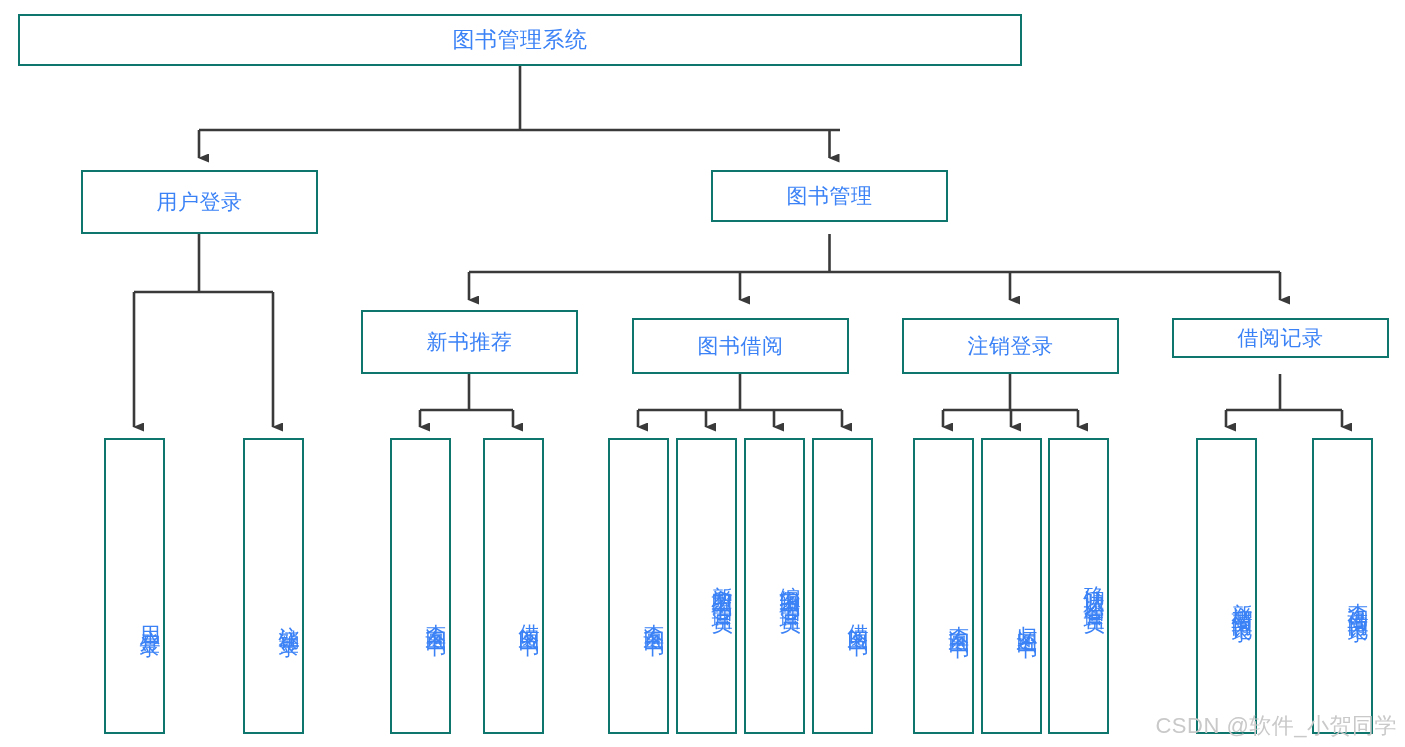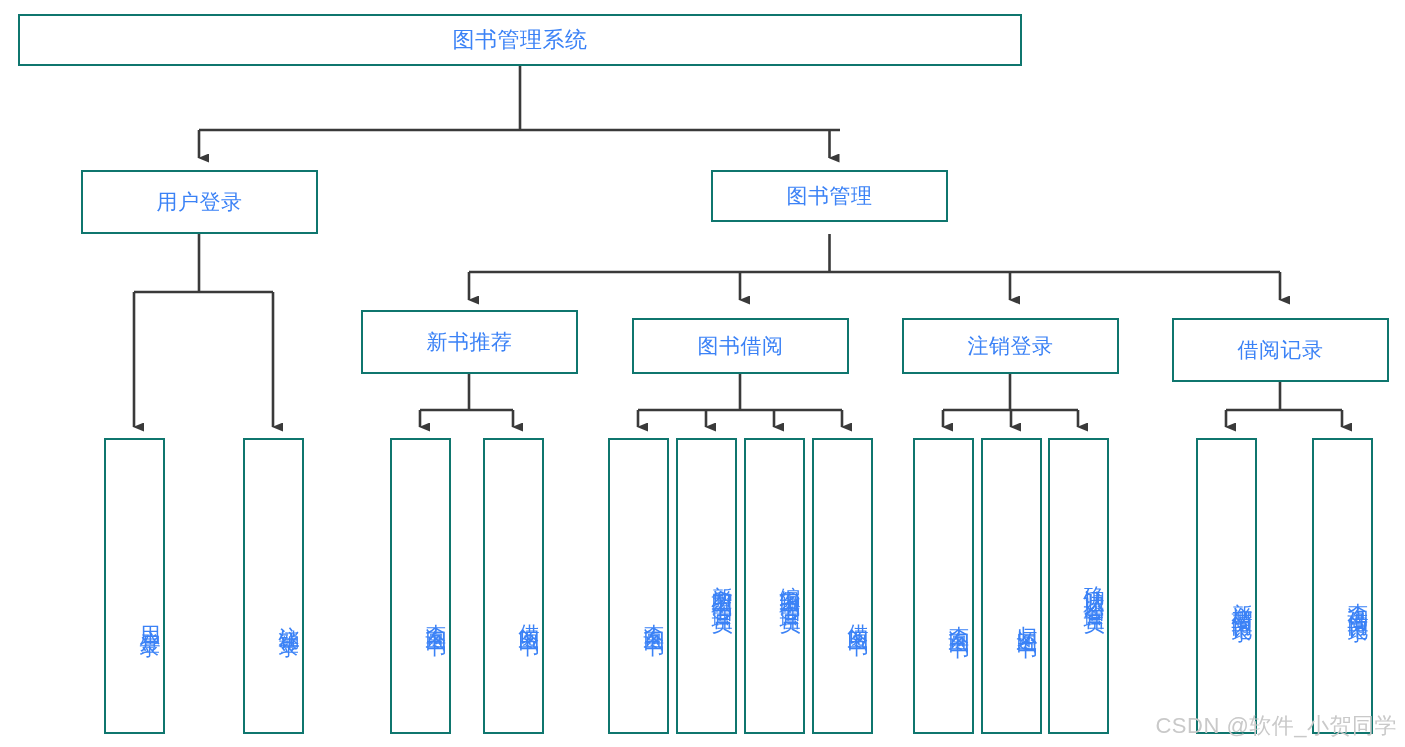--- a/index.html
+++ b/index.html
@@ -125,21 +125,21 @@
   </svg>
 
   <div class="node node-h node-root" style="left:18px;top:14px;width:1004px;height:52px;">图书管理系统</div>
 
   <div class="node node-h" style="left:81px;top:170px;width:237px;height:64px;">用户登录</div>
   <div class="node node-h" style="left:711px;top:170px;width:237px;height:52px;">图书管理</div>
 
   <div class="node node-h" style="left:361px;top:310px;width:217px;height:64px;">新书推荐</div>
   <div class="node node-h" style="left:632px;top:318px;width:217px;height:56px;">图书借阅</div>
   <div class="node node-h" style="left:902px;top:318px;width:217px;height:56px;">注销登录</div>
-  <div class="node node-h" style="left:1172px;top:318px;width:217px;height:64px;">借阅记录</div>
+  <div class="node node-h" style="left:1172px;top:318px;width:217px;height:40px;">借阅记录</div>
 
   <div class="node node-v" style="left:104px;top:438px;width:61px;height:296px;padding-top:62px;">用户登录</div>
   <div class="node node-v" style="left:243px;top:438px;width:61px;height:296px;padding-top:62px;">注销登录</div>
 
   <div class="node node-v" style="left:390px;top:438px;width:61px;height:296px;padding-top:58px;">查询图书</div>
   <div class="node node-v" style="left:483px;top:438px;width:61px;height:296px;padding-top:58px;">借阅图书</div>
 
   <div class="node node-v" style="left:608px;top:438px;width:61px;height:296px;padding-top:58px;">查询图书</div>
   <div class="node node-v tall" style="left:676px;top:438px;width:61px;height:296px;">新增图书（管理员）</div>
   <div class="node node-v tall" style="left:744px;top:438px;width:61px;height:296px;">编辑图书（管理员）</div>

